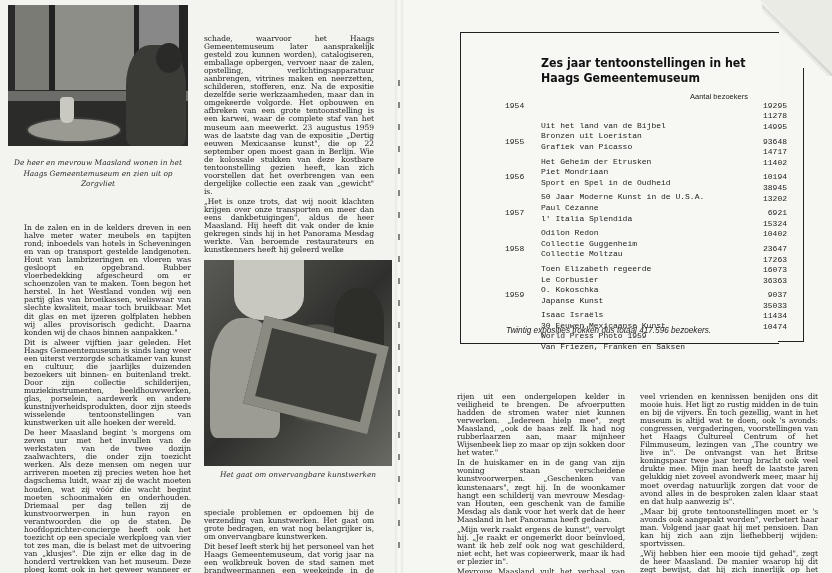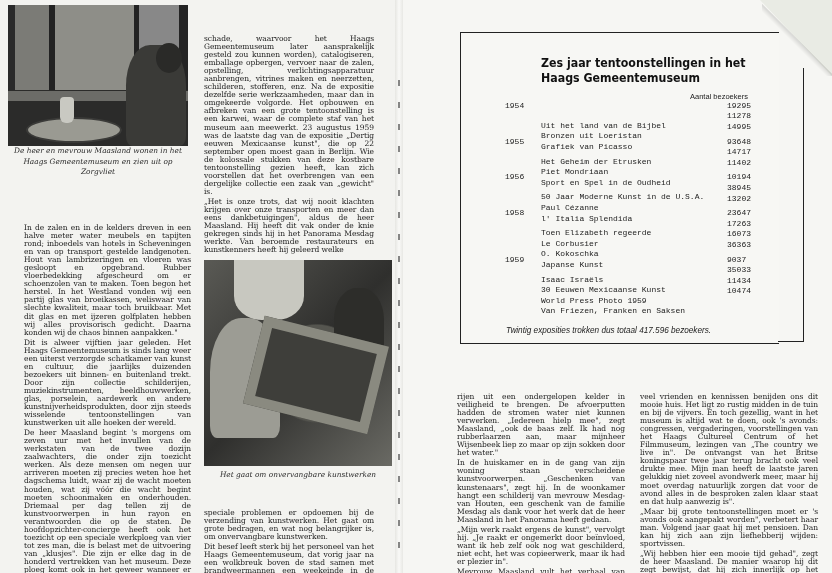--- a/index.html
+++ b/index.html
@@ -47,21 +47,21 @@
     border:10px solid #8a8a80; background:#3e3e3a; transform:rotate(14deg);
   }
   .photo-crates .man1 { position:absolute; left:6px; top:58px; width:70px; height:120px; border-radius:45% 45% 10% 10%; background:#9c9c94; }
   .photo-crates .man2 { position:absolute; left:130px; top:28px; width:50px; height:70px; border-radius:45% 45% 10% 10%; background:#2d2d2a; }
   .photo-crates .statue { position:absolute; left:30px; top:0; width:70px; height:60px; border-radius:0 0 40% 40%; background:#c8c8c0; }
 
   .caption {
     position:absolute; font-family:"DejaVu Serif", serif; font-style:italic;
     font-size:7.4px; line-height:10.5px; text-align:center; color:#2a2a2a;
   }
-  .cap1 { left:8px; top:146px; width:180px; }
+  .cap1 { left:8px; top:158px; width:180px; }
   .cap2 { left:204px; top:470px; width:188px; }
 
   
   .col {
     position:absolute; font-family:"DejaVu Serif", serif;
     font-size:7.5px; line-height:8.05px; text-align:justify; color:#1c1c1c;
     letter-spacing:-0.05px;
     margin-top:8px;
   }
   .col p { margin:0 0 2px 0; }
@@ -89,21 +89,21 @@
     font-family:Liberation Sans, sans-serif; font-size:7.5px; color:#222;
   }
   .tbl { position:absolute; left:505px; top:100px; width:282px; }
   .grp { margin-bottom:4px; }
   .row {
     display:flex; height:10.6px; align-items:center;
     font-family:Liberation Mono, monospace; font-size:8px; color:#1c1c1c;
   }
   .row .yr { width:36px; }
   .row .ttl { flex:1;margin-top:40px; }
-  .row .cnt { width:60px; text-align:left; }
+  .row .cnt { width:60px; text-align:right; }
   .box-foot {
     position:absolute; left:506px; top:326px; width:270px;
     font-family:Liberation Sans, sans-serif; font-style:italic; font-size:8.2px; color:#1c1c1c;
   }
 
   
   .curl {
     position:absolute; right:0; top:0; width:0; height:0;
     border-top:76px solid #e9ebe4;
     border-left:72px solid transparent;
@@ -208,20 +208,37 @@
           <span class="cnt">38945</span>
         </div>
         <div class="row">
           <span class="yr"></span>
           <span class="ttl">l' Italia Splendida</span>
           <span class="cnt">13202</span>
         </div>
       </div>
       <div class="grp">
         <div class="row">
+          <span class="yr">1957</span>
+          <span class="ttl">Odilon Redon</span>
+          <span class="cnt">6921</span>
+        </div>
+        <div class="row">
+          <span class="yr"></span>
+          <span class="ttl">Collectie Guggenheim</span>
+          <span class="cnt">15324</span>
+        </div>
+        <div class="row">
+          <span class="yr"></span>
+          <span class="ttl">Collectie Moltzau</span>
+          <span class="cnt">10402</span>
+        </div>
+      </div>
+      <div class="grp">
+        <div class="row">
           <span class="yr">1958</span>
           <span class="ttl">Toen Elizabeth regeerde</span>
           <span class="cnt">23647</span>
         </div>
         <div class="row">
           <span class="yr"></span>
           <span class="ttl">Le Corbusier</span>
           <span class="cnt">17263</span>
         </div>
         <div class="row">

